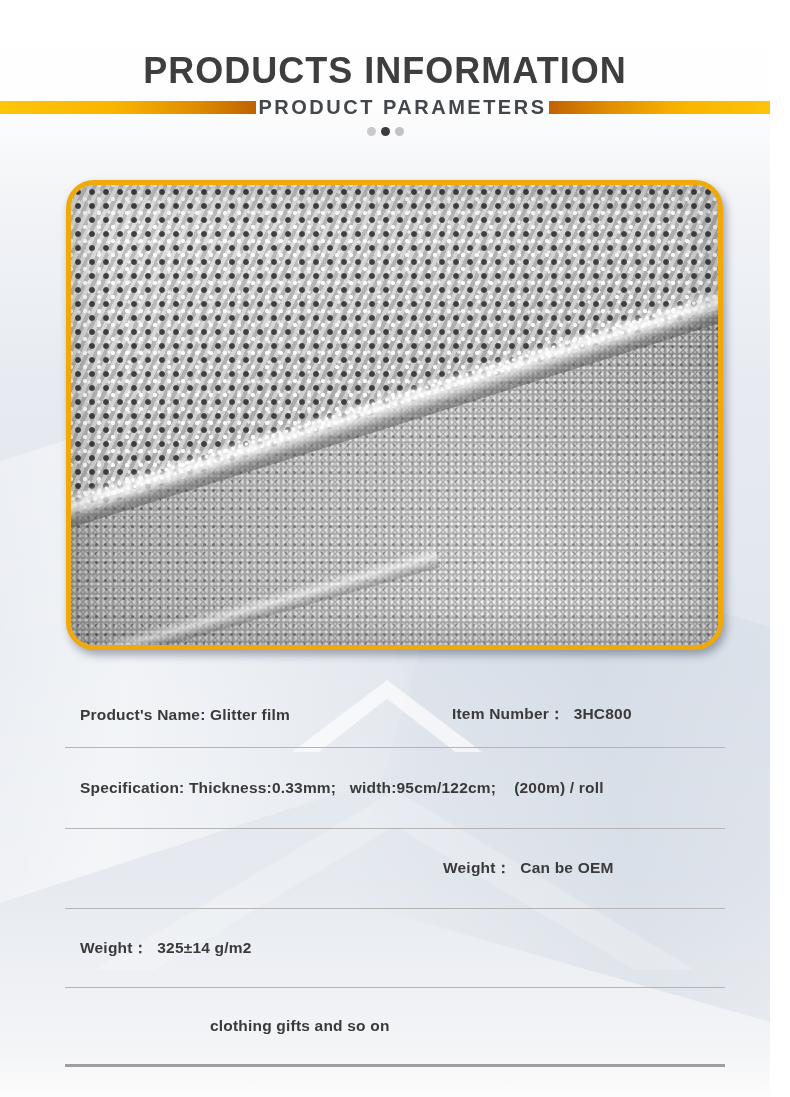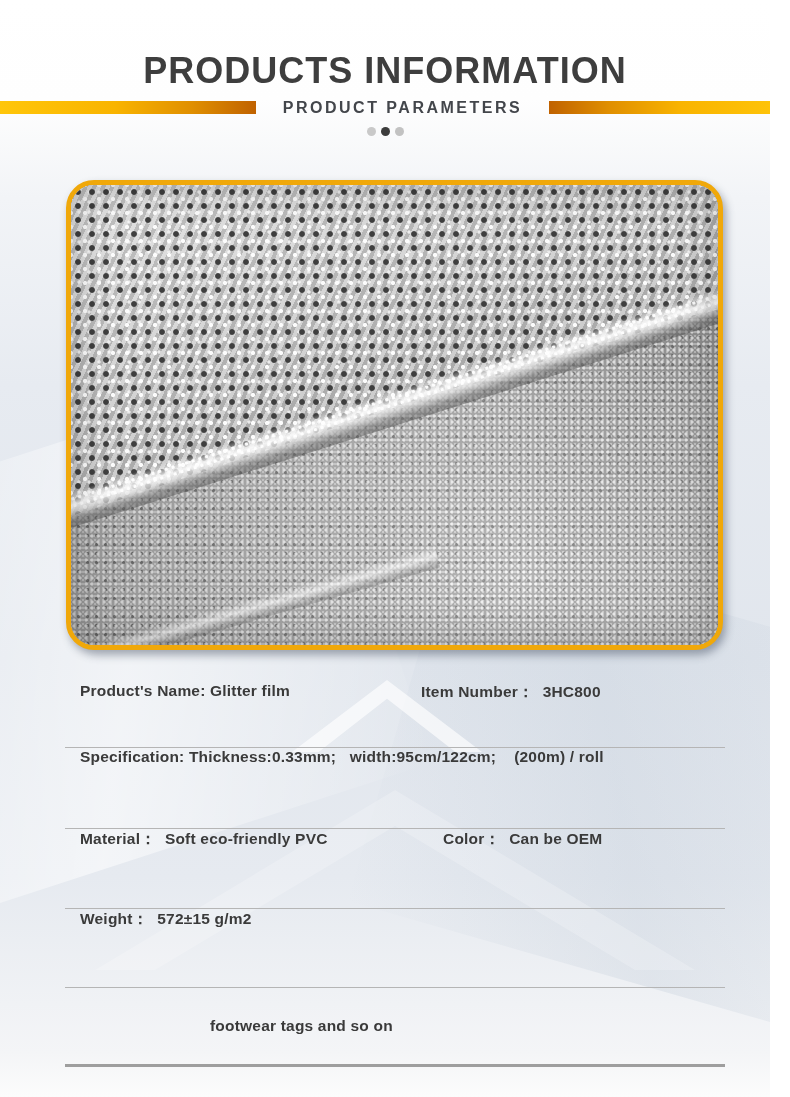--- a/index.html
+++ b/index.html
@@ -24,21 +24,21 @@
     clip-path:polygon(50% 0,100% 100%,90% 100%,50% 20%,10% 100%,0 100%);}
   
   .title{
     position:absolute;top:50px;left:0;width:100%;text-align:center;
     font-size:36px;font-weight:bold;color:#3e3e3e;letter-spacing:1px;
   }
   .subtitle-band{position:absolute;top:100px;left:0;width:790px;height:15px;display:flex;align-items:center;}
   .bar{height:13px;}
   .bar-left{width:256px;background:linear-gradient(90deg,#ffc60a 0%,#f9b400 45%,#e08f00 75%,#c06200 100%);}
   .bar-right{width:241px;background:linear-gradient(270deg,#ffc60a 0%,#f9b400 45%,#e08f00 75%,#c06200 100%);}
-  .subtitle-text{flex:1;text-align:center;font-size:16px;font-weight:bold;color:#43464b;letter-spacing:2.5px;}
+  .subtitle-text{flex:1;text-align:center;font-size:20px;font-weight:bold;color:#43464b;letter-spacing:2.5px;}
   .dots{position:absolute;top:127px;left:0;width:100%;display:flex;justify-content:center;gap:5px;}
   .dot{width:9px;height:9px;border-radius:50%;background:#c9c9c9;}
   .dot.active{background:#3c3c3c;}
   .dot.d3{background:#c2c2c2;}
   
   .photo-frame{
     position:absolute;left:66px;top:180px;width:657px;height:470px;box-sizing:border-box;
     border:5px solid #f0a80a;border-radius:28px;overflow:hidden;
     box-shadow:3px 5px 9px rgba(60,70,90,.45), inset 0 0 0 1px rgba(210,140,0,.6);
     background:#b5b5b5;
@@ -71,26 +71,26 @@
   .fold-sparkle{position:absolute;left:-8%;top:44.5%;width:120%;height:12px;
     transform:rotate(-17.5deg);
     background-image:radial-gradient(circle, rgba(255,255,255,.95) 0 1.5px, transparent 2.2px);
     background-size:7px 7px;}
   .fold-band2{position:absolute;left:-12%;top:92%;width:70%;height:22px;
     transform:rotate(-16deg);opacity:.7;
     background:linear-gradient(180deg,rgba(255,255,255,.0),rgba(255,255,255,.8) 45%,rgba(110,110,110,.5) 90%);}
   .photo-vignette{position:absolute;inset:0;box-shadow:inset 0 0 46px rgba(0,0,0,.22);}
   
   .spec-table{position:absolute;left:65px;top:682px;width:660px;}
-  .spec-row{position:relative;display:flex;align-items:flex-start;box-sizing:border-box;
+  .spec-row{position:relative;display:flex;align-items:center;box-sizing:border-box;
     border-bottom:1px solid #b5b5b5;padding-left:15px;
     font-size:15.5px;font-weight:bold;color:#3a3a3a;letter-spacing:.2px;}
   .cell{white-space:pre-wrap;}
   .cell2{position:absolute;}
-  .r1{height:66px;} .r1 .cell2{left:356px;}
+  .r1{height:66px;} .r1 .cell2{left:387px;}
   .r2{height:81px;}
   .r3{height:80px;} .r3 .cell2{left:378px;}
   .r4{height:79px;} .r4 .cell2{left:325px;}
   .r5{height:79px;border-bottom:3px solid #9e9e9e;padding-left:20px;align-items:center;}
   .r5 .lines{line-height:24px;}
   .r5 .line2{margin-left:125px;}
 </style>
 </head>
 <body>
 
@@ -124,26 +124,25 @@
 
   <div class="spec-table">
     <div class="spec-row r1">
       <span class="cell">Product's Name: Glitter film</span>
       <span class="cell cell2">Item Number：  3HC800</span>
     </div>
     <div class="spec-row r2">
       <span class="cell">Specification: Thickness:0.33mm;   width:95cm/122cm;    (200m) / roll</span>
     </div>
     <div class="spec-row r3">
-      <span class="cell">Material：  Soft eco-friendly PVC</span>
-      <span class="cell cell2">Color：  Can be OEM</span>
+      <span class="cell cell2">Weight：  Can be OEM</span>
     </div>
     <div class="spec-row r4">
-      <span class="cell">Weight：  572±15 g/m2</span>
+      <span class="cell">Weight：  325±14 g/m2</span>
     </div>
     <div class="spec-row r5">
       <div class="lines">
-        <div class="line2">footwear tags and so on</div>
+        <div class="line2">clothing gifts and so on</div>
       </div>
     </div>
   </div>
 
 </div>
 
 </body></html>

